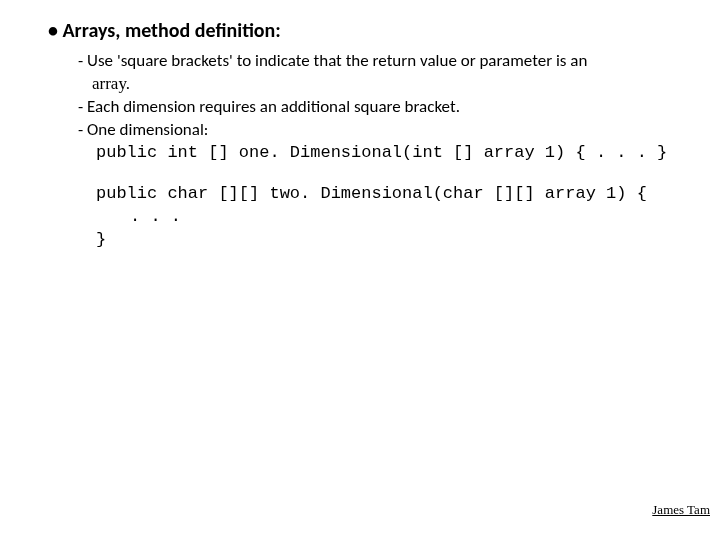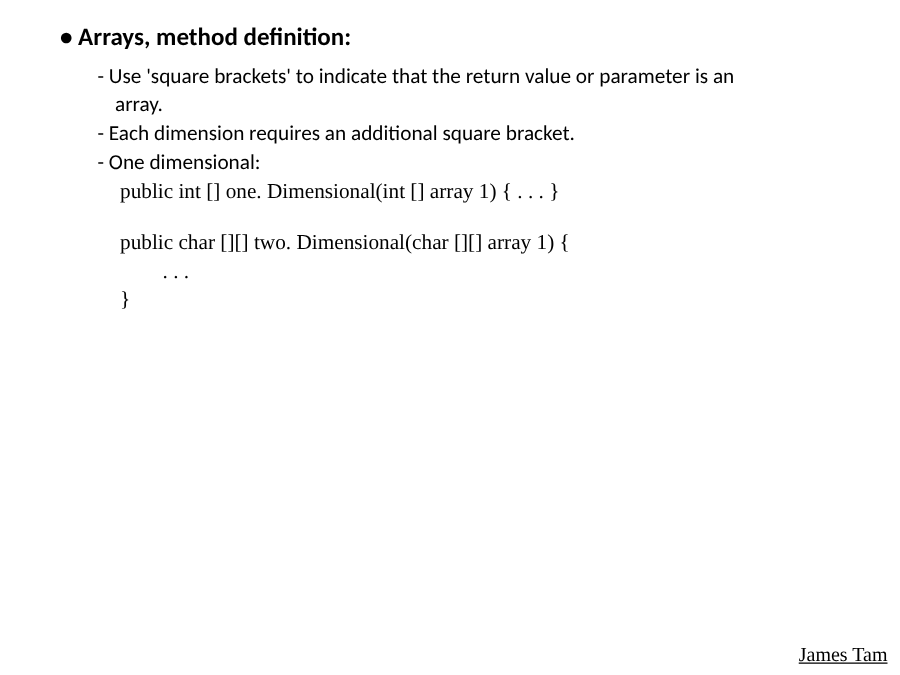--- a/index.html
+++ b/index.html
@@ -34,38 +34,39 @@
     .sub {
       font-size: 17px;
       margin-left: 38px;
       line-height: 1.35;
     }
     .dash::before {
       content: "- ";
     }
     .sub-indent {
       margin-left: 52px;
+      font-family: Liberation Serif, serif;
     }
     .code {
-      font-family: Liberation Serif, serif;
+      font-family: Liberation Mono, monospace;
       font-size: 17px;
       margin-left: 56px;
       line-height: 1.35;
       white-space: pre;
     }
     .code-indent {
       margin-left: 90px;
     }
     .gap { height: 18px; }
     .footer {
       position: absolute;
       right: 10px;
-      bottom: 6px;
+      bottom: 22px;
       font-family: "Times New Roman", serif;
-      font-size: 16px;
+      font-size: 13px;
       text-decoration: underline;
       text-align: right;
     }
   </style>
 </head>
 <body>
 
 <div class="slide">
 
   <div class="bullet-main">Arrays, method definition:</div>

